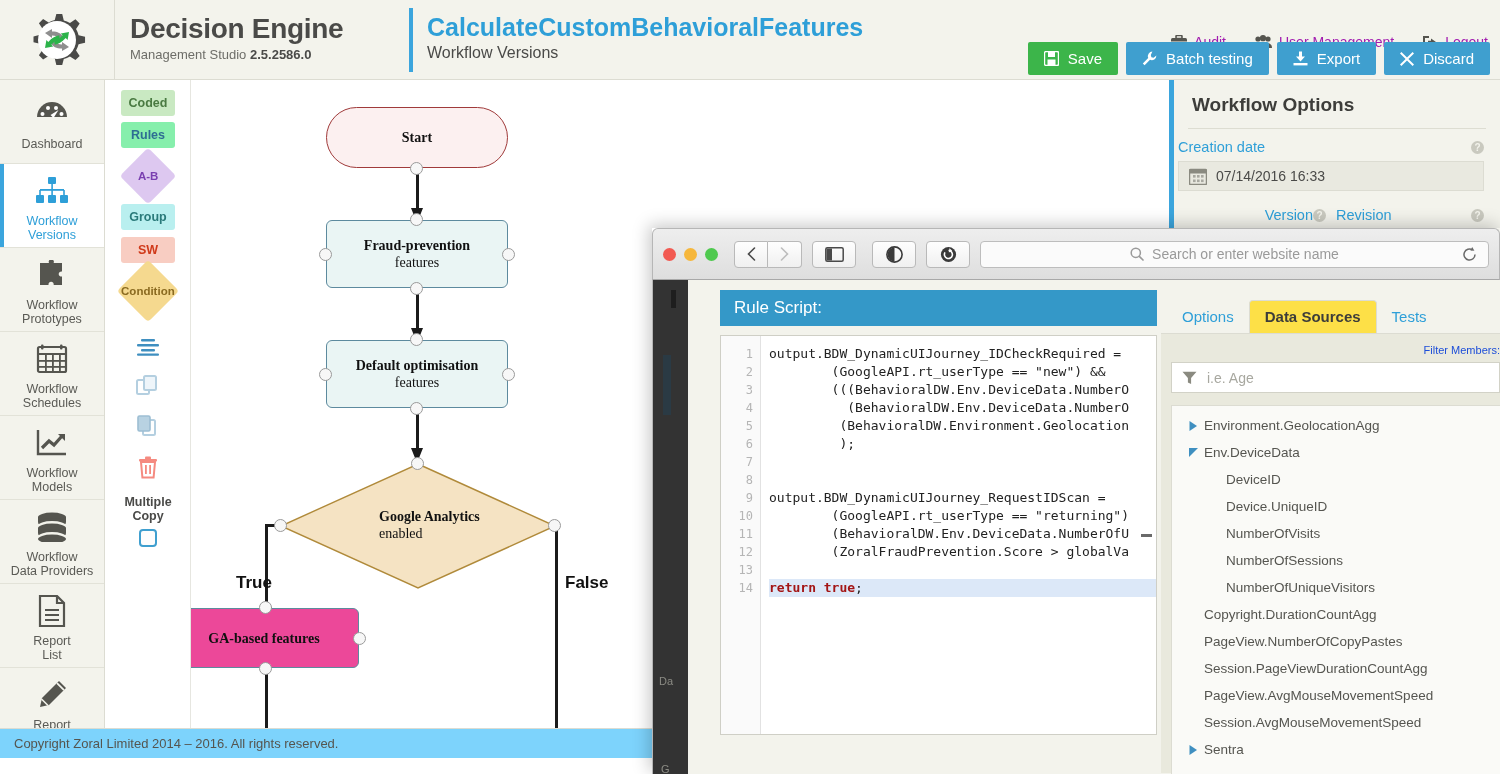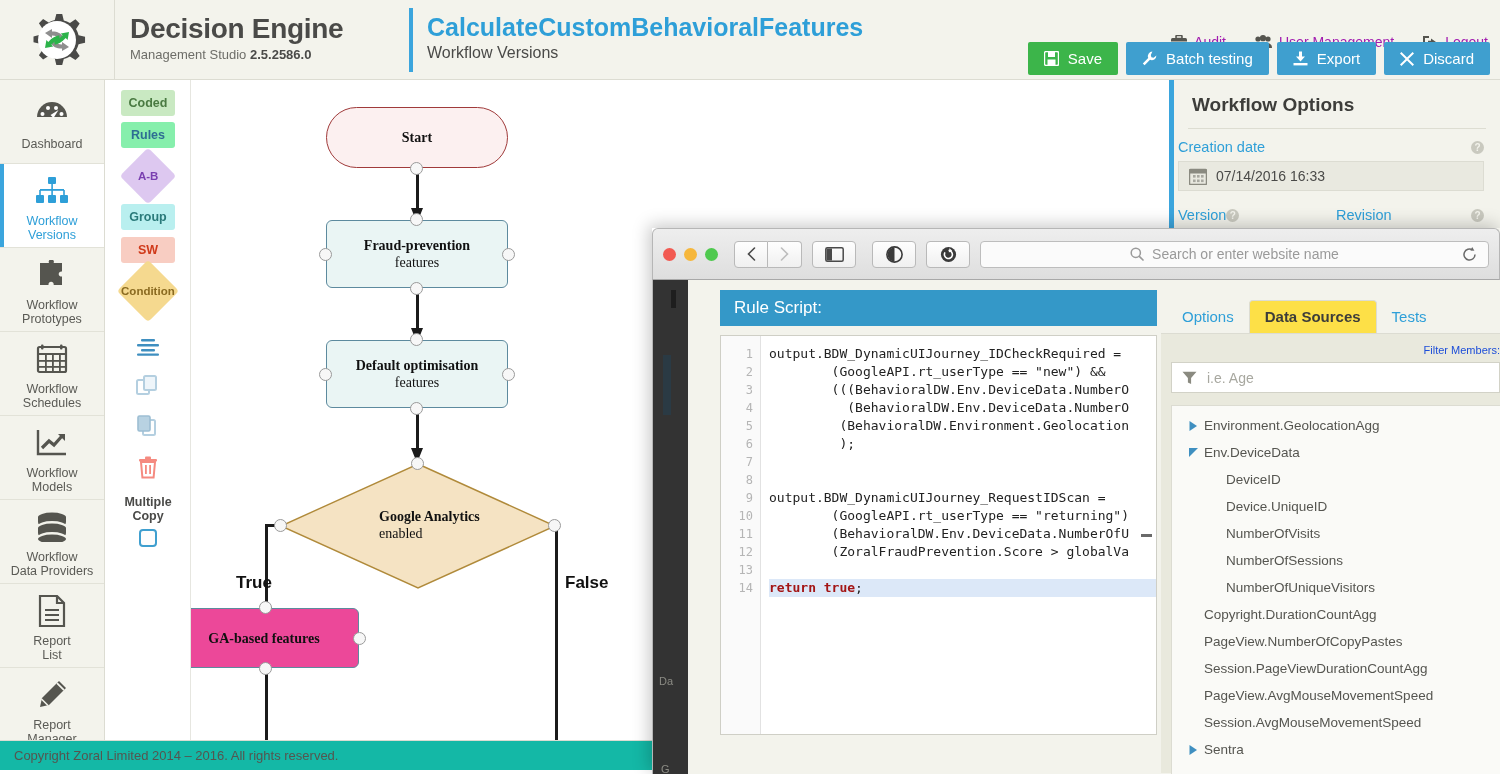--- a/index.html
+++ b/index.html
@@ -214,22 +214,22 @@
     margin-top: 12px; background:#fafaf7; border:1px solid #dcdcd2; border-right:none;
     height: 372px; overflow:hidden; padding-top: 6px;
   }
   .ds-row { height: 27px; display:flex; align-items:center; font-size:13.5px; color:#555550; cursor:pointer; }
   .ds-arrow { width: 22px; display:flex; align-items:center; justify-content:center; }
   .ds-row.lvl0 { padding-left: 10px; }
   .ds-row.lvl1 { padding-left: 32px; }
 
   
   .footer {
-    position:absolute; left:0; bottom:4px; width:652px; height:30px;
-    background:#14b8a6; border-top:1px solid #dcdcd2;
+    position:absolute; left:0; bottom:16px; width:652px; height:30px;
+    background:#7dd3fc; border-top:1px solid #dcdcd2;
     display:flex; align-items:center; padding-left:14px;
     font-size:13px; color:#55554f;
   }
 </style>
 </head>
 <body>
 
 <div id="root">
 
   <div class="header">
@@ -620,21 +620,21 @@
           <rect x="4" y="11.5" width="2.6" height="2.6" fill="#a8a8a0"></rect>
           <rect x="8" y="11.5" width="2.6" height="2.6" fill="#a8a8a0"></rect>
           <rect x="12" y="11.5" width="2.6" height="2.6" fill="#a8a8a0"></rect>
         </svg>
         <span>07/14/2016 16:33</span>
       </div>
     </div>
 
     <div class="rp-field" style="padding-top:16px">
       <div style="display:flex;gap:10px;">
-        <div style="flex:1;display:flex;align-items:center;justify-content:flex-start;">
+        <div style="flex:1;display:flex;align-items:center;justify-content:flex-end;">
           <div class="rp-label">Version</div>
           <div class="help-dot">?</div>
         </div>
         <div style="flex:1;display:flex;align-items:center;justify-content:space-between;">
           <div class="rp-label">Revision</div>
           <div class="help-dot">?</div>
         </div>
       </div>
       <div style="display:flex;gap:10px;margin-top:6px;">
         <div class="rp-input" style="flex:1"></div>

